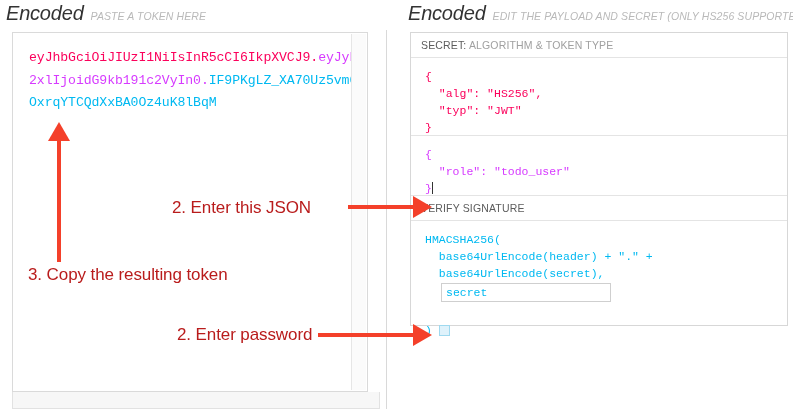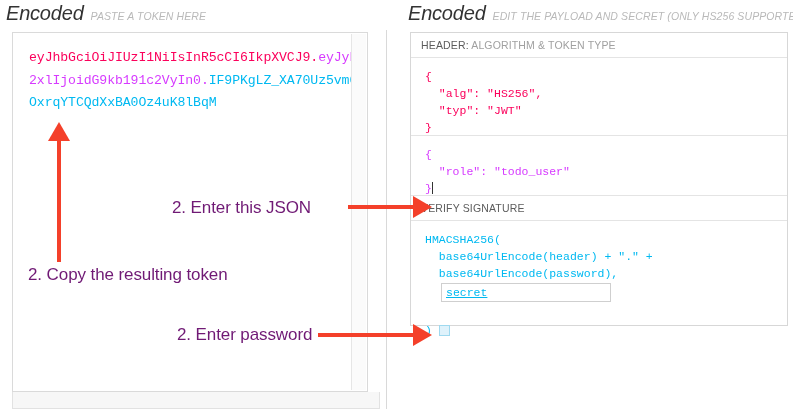--- a/index.html
+++ b/index.html
@@ -149,21 +149,20 @@
     width: 170px;
     height: 19px;
     margin: 1px 0 2px 16px;
     padding: 0 4px;
     font-family: "Liberation Mono", "DejaVu Sans Mono", monospace;
     font-size: 11.5px;
     color: #00b9f1;
     border: 1px solid #cfcfcf;
     background: #fff;
     box-sizing: border-box;
-    text-decoration: underline;
   }
   #b64-row {
     display: flex;
     align-items: center;
     gap: 4px;
     color: #00b9f1;
     font-family: "Liberation Mono", "DejaVu Sans Mono", monospace;
     font-size: 11.5px;
     margin-top: 1px;
   }
@@ -173,21 +172,21 @@
     border: 1px solid #9fd9ef;
     background: #dff2fb;
     display: inline-block;
     margin-left: 3px;
     flex: 0 0 auto;
   }
 
   
   .anno {
     position: absolute;
-    color: #701a75;
+    color: #b91c1c;
     font-size: 17px;
     white-space: nowrap;
     letter-spacing: -0.1px;
   }
   #anno-2 { left: 172px; top: 198px; }
   #anno-3 { left: 28px;  top: 265px; }
   #anno-1 { left: 177px; top: 325px; }
 
   .arrow-line {
     position: absolute;
@@ -224,40 +223,40 @@
 </div>
 <div id="encoded-footer"></div>
 <div id="encoded-outer-rule"></div>
 
 <div class="col-head" id="decoded-head">
   <span class="title">Encoded</span><span class="sub">EDIT THE PAYLOAD AND SECRET (ONLY HS256 SUPPORTED)</span>
 </div>
 
 <div id="decoded-panel">
 
-  <div class="sec-label"><span class="k">HEADER:</span><span> ALGORITHM &amp; TOKEN TYPE</span></div>
+  <div class="sec-label"><span class="k">SECRET:</span><span> ALGORITHM &amp; TOKEN TYPE</span></div>
   <div class="sec-body c-header" id="header-body">{
   "alg": "HS256",
   "typ": "JWT"
 }</div>
 
   <div class="sec-body c-payload" id="payload-body"><span>{
   "role": "todo_user"
 }</span><span class="caret"></span></div>
 
   <div class="sec-label"><span class="k">VERIFY SIGNATURE</span><span></span></div>
   <div class="sec-body c-sig last" id="signature-body"><span>HMACSHA256(</span>
 <span>  base64UrlEncode(header) + "." +</span>
-<span>  base64UrlEncode(password),</span>
+<span>  base64UrlEncode(secret),</span>
 <input id="secret-input" type="text" value="secret" style="">
 <div id="b64-row"><span>)</span><span id="b64-checkbox"></span></div></div>
 
 </div>
 
-<div class="anno" id="anno-3">2. Copy the resulting token</div>
+<div class="anno" id="anno-3">3. Copy the resulting token</div>
 <div class="arrow-line" style="left:57px; top:140px; width:4px; height:122px;"></div>
 <div class="arrow-head up" style="left:48px; top:122px;"></div>
 
 <div class="anno" id="anno-2">2. Enter this JSON</div>
 <div class="arrow-line" style="left:348px; top:205px; width:68px; height:4px;"></div>
 <div class="arrow-head right" style="left:413px; top:196px;"></div>
 
 <div class="anno" id="anno-1">2. Enter password</div>
 <div class="arrow-line" style="left:318px; top:333px; width:98px; height:4px;"></div>
 <div class="arrow-head right" style="left:413px; top:324px;"></div>

